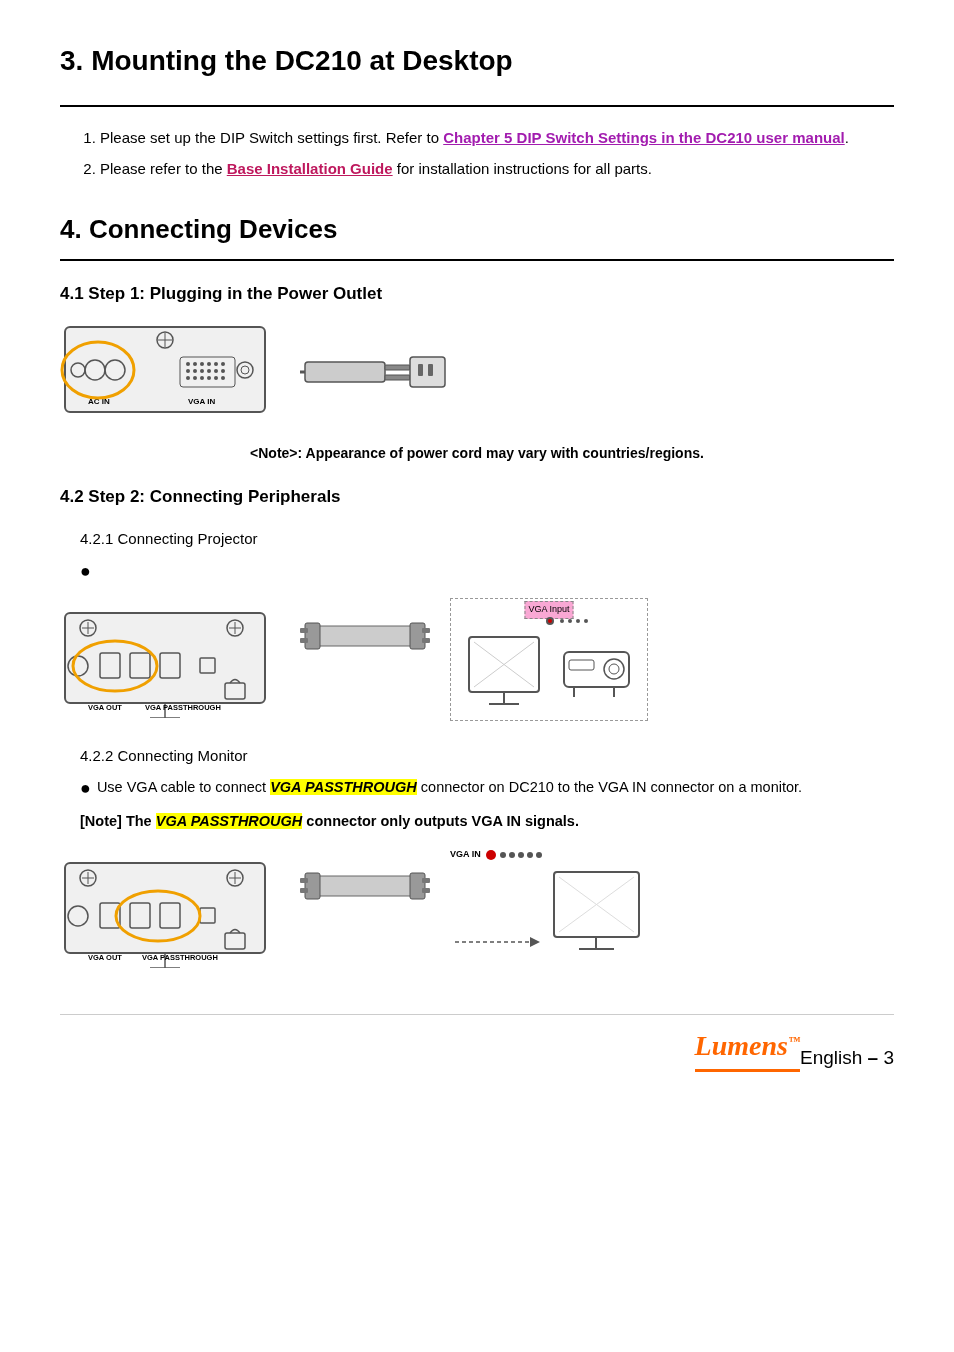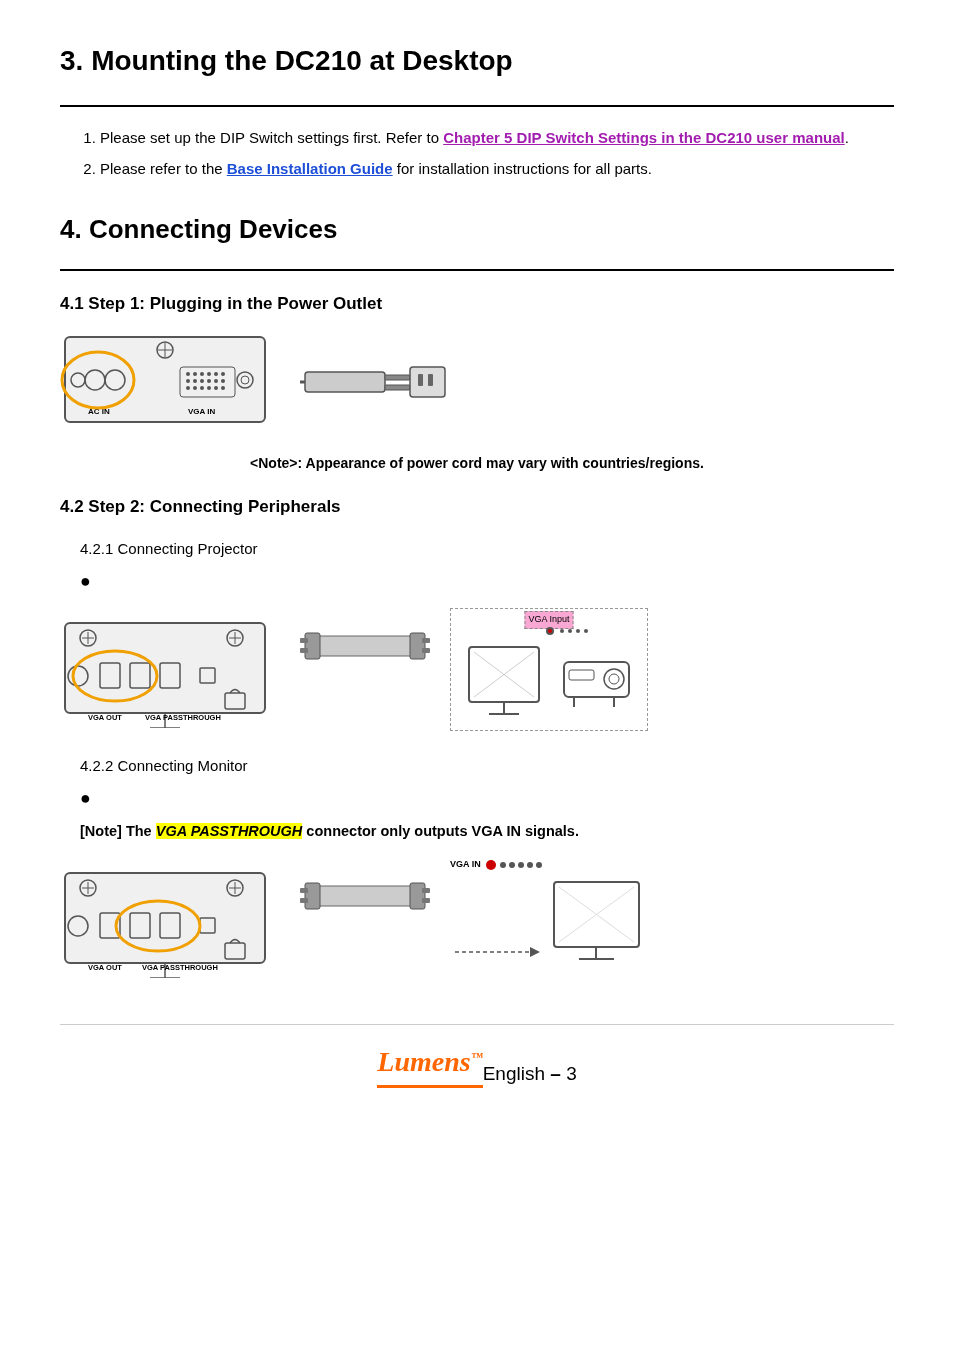--- a/index.html
+++ b/index.html
@@ -19,21 +19,21 @@
       font-weight: bold;
       border-bottom: 2px solid #000;
       padding-bottom: 23px;
       margin-bottom: 20px;
     }
 
     h2.section-title {
       font-size: 26px;
       font-weight: bold;
       border-bottom: 2px solid #000;
-      padding-bottom: 20px;
+      padding-bottom: 10px;
       margin-bottom: 20px;
       margin-top: 30px;
     }
 
     h3.subsection-title {
       font-size: 17px;
       font-weight: bold;
       margin-bottom: 12px;
     }
 
@@ -54,21 +54,21 @@
       margin-bottom: 8px;
     }
 
     a.doc-link {
       color: #a21caf;
       text-decoration: underline;
       font-weight: bold;
     }
 
     a.doc-link-yellow {
-      color: #1d4ed8;
+      color: #be185d;
       text-decoration: underline;
       font-weight: bold;
     }
 
     .highlight-yellow {
       background-color: #ffff00;
       font-weight: bold;
     }
 
     .highlight-yellow-italic {
@@ -107,25 +107,25 @@
     .bullet-dot {
       font-size: 18px;
       margin-right: 6px;
       line-height: 1.3;
       color: #000;
     }
 
     
     .footer {
       display: flex;
-      justify-content: center;
+      justify-content: flex-end;
       align-items: flex-end;
       margin-top: 40px;
       border-top: 1px solid #ccc;
-      padding-top: 16px;
+      padding-top: 10px;
     }
 
     .lumens-logo {
       font-size: 28px;
       font-weight: bold;
       font-style: italic;
       font-family: Georgia, serif;
       color: #ff6600;
       border-bottom: 3px solid #ff6600;
       padding-bottom: 2px;
@@ -335,20 +335,23 @@
       </svg>
     </div>
   </div>
 </div>
 
 <h4 class="subsubsection-title">4.2.2  Connecting Monitor</h4>
 
 <div class="bullet-section">
   <div class="bullet-item">
     <span class="bullet-dot">●</span>
+    <span>
+      <span>Use VGA cable to connect </span><span class="highlight-yellow-italic">VGA PASSTHROUGH</span><span> connector on DC210 to the VGA IN connector on a monitor.</span>
+    </span>
   </div>
 </div>
 
 <div class="note-bold">
   <span>[Note] The </span><span class="highlight-yellow-italic">VGA PASSTHROUGH</span><span> connector only outputs VGA IN signals.</span>
 </div>
 
 <div class="diagram-area" style="align-items:flex-start; margin-bottom:20px;">
 
   <div style="position:relative;">

